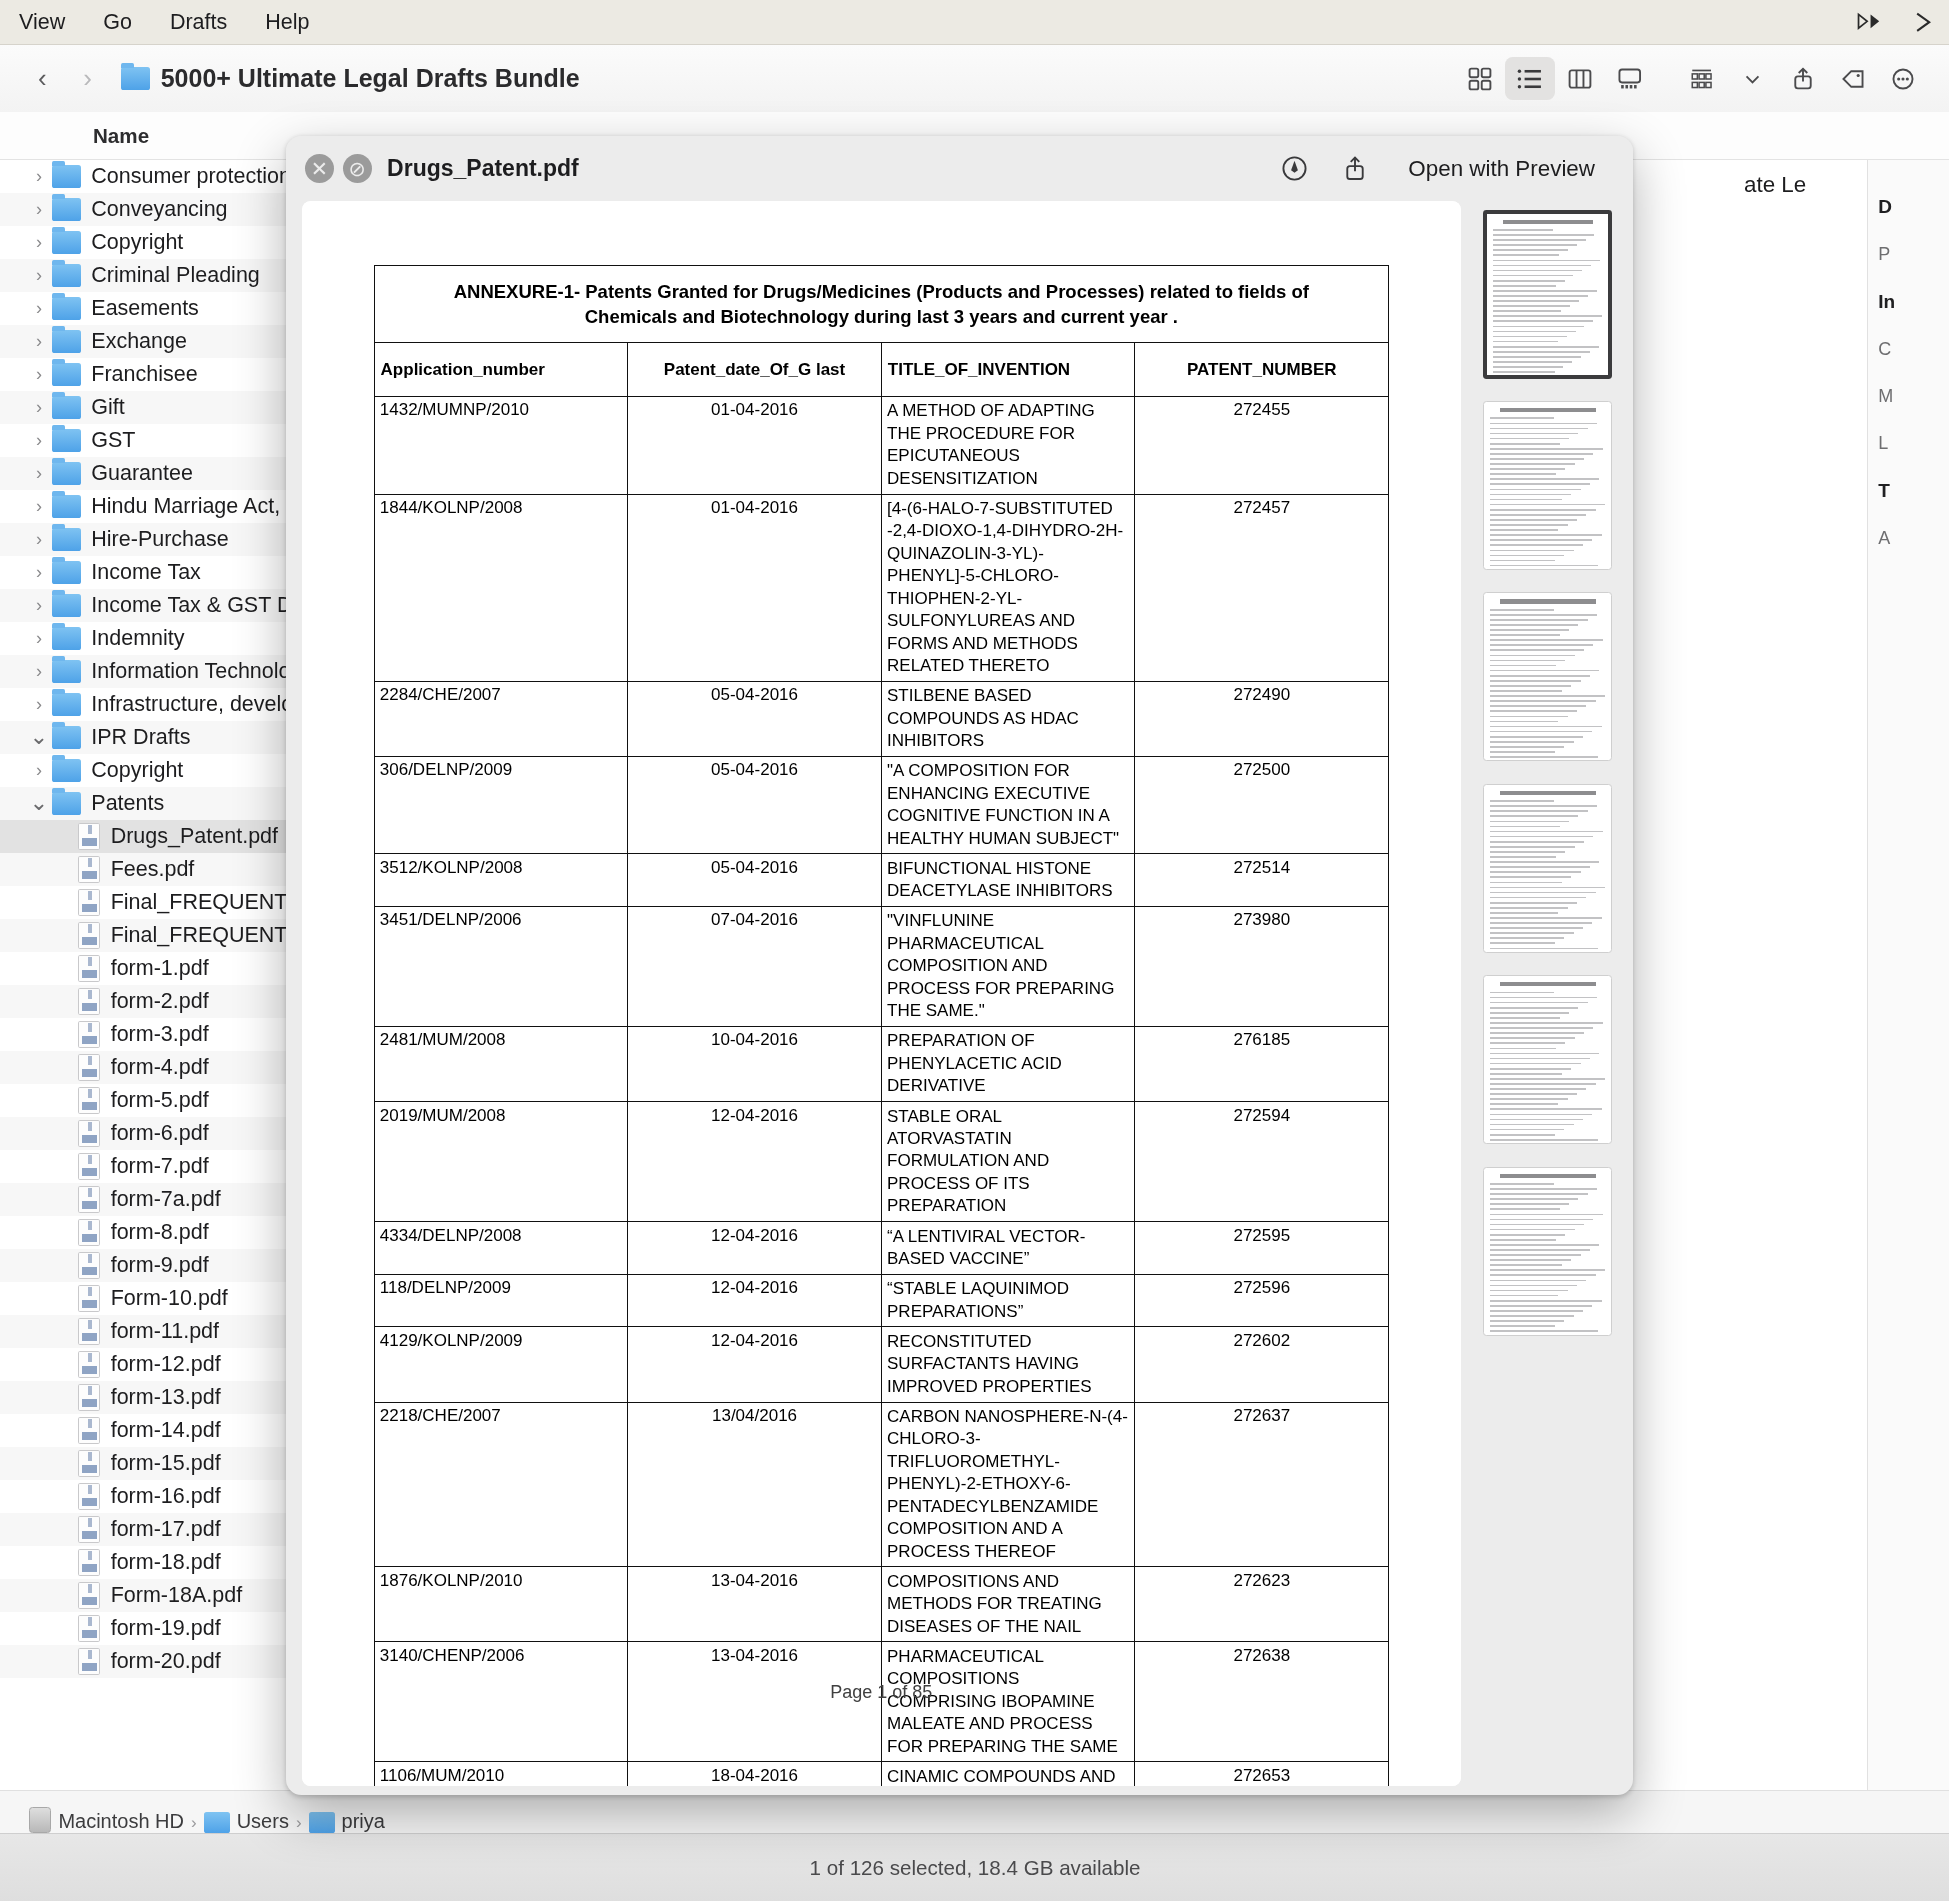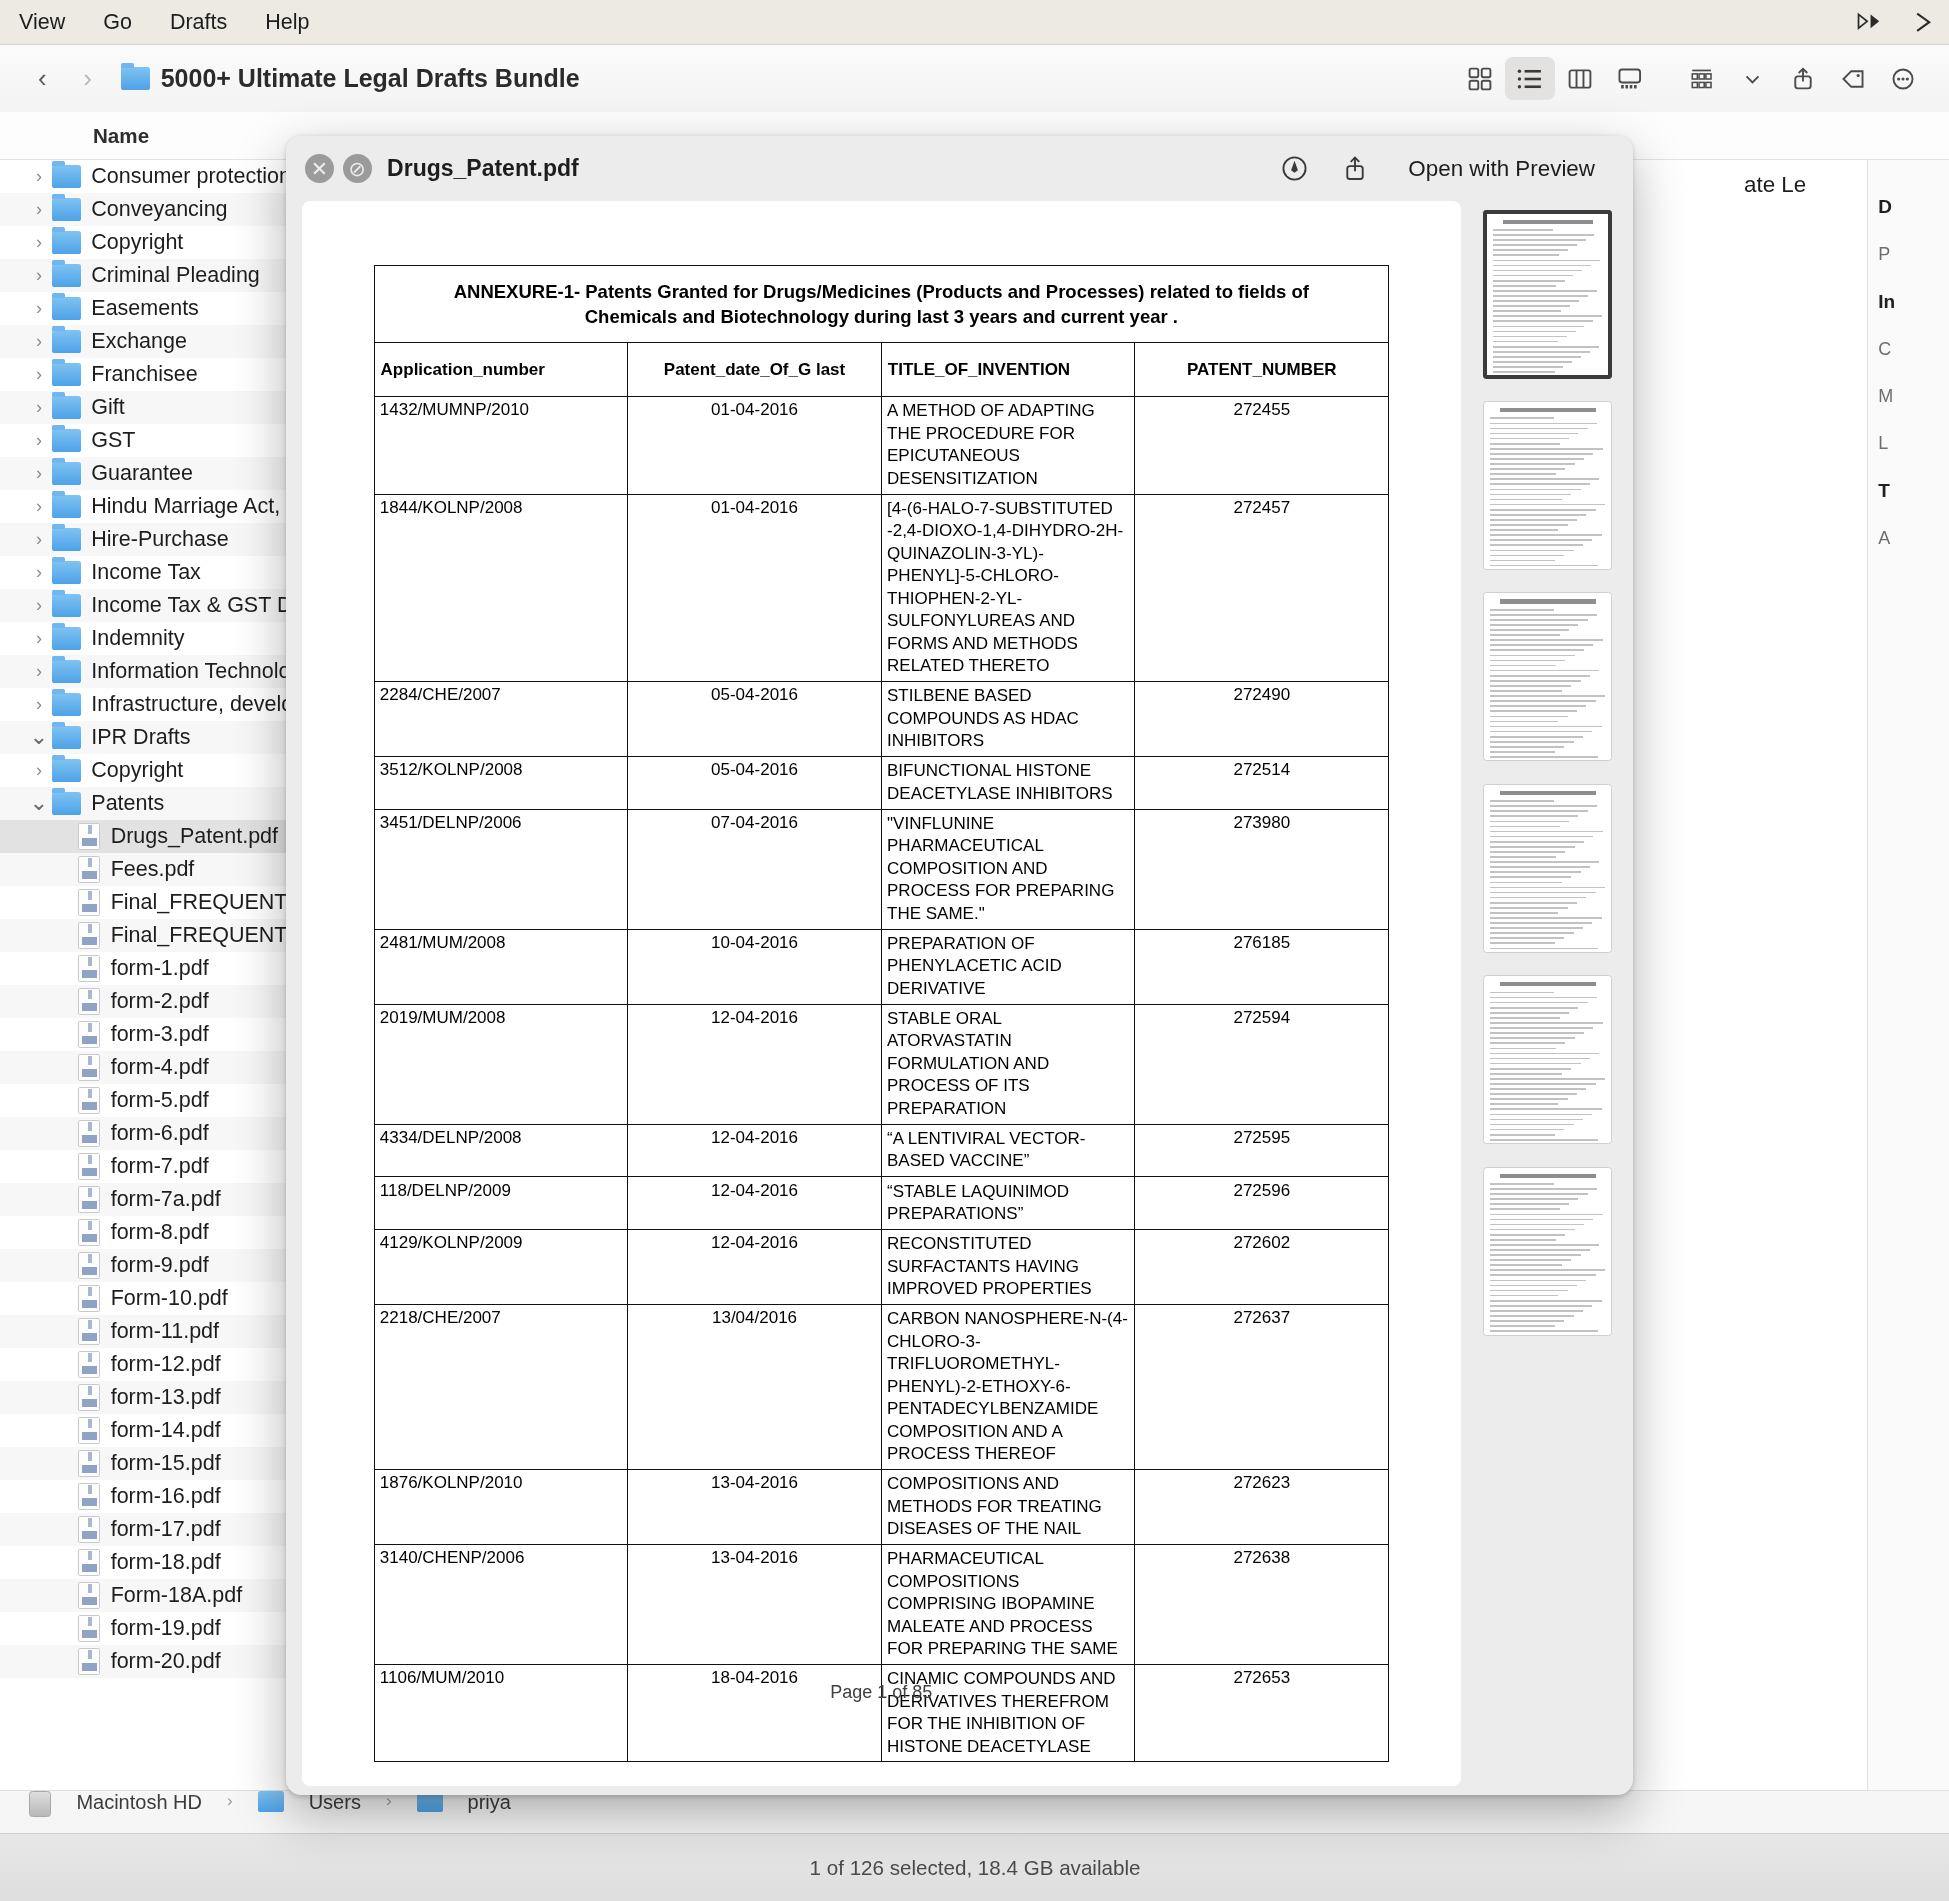--- a/index.html
+++ b/index.html
@@ -106,22 +106,22 @@
     content:""; position:absolute; left:8.6px; top:1.7px; width:4.3px; height:8.6px;
     background:#aab8cf;
   }
   .ind1 { padding-left: 26px; }
   .ind2 { padding-left: 52px; }
 
   
   .pathbar {
     position: absolute; bottom: 69px; left: 0; width: 1950px; height: 43px;
     background: #f6f6f6; border-top: 0.9px solid #e0e0e0;
-    display: flex; align-items: flex-start; padding-left: 29px;
-    font-size: 20px; color: #3c3c3e; gap: 25px;
+    display: flex; align-items: flex-end; padding-left: 29px;
+    font-size: 20px; color: #3c3c3e; gap: 7px;
   }
   .pathbar .sep { color: #9a9a9c; font-size: 17px; }
   .hd-ic {
     width: 22.4px; height: 26px; border-radius: 3.4px;
     background: linear-gradient(#dedede,#b8b8b8);
     border: 0.9px solid #a8a8a8;
   }
   .usr-ic, .home-ic {
     width: 26px; height: 20.6px; border-radius: 2.6px;
     background: linear-gradient(#7fc3f2,#4ea2e8);
@@ -668,20 +668,26 @@
                   <td class="app">1844/KOLNP/2008</td>
                   <td class="dt">01-04-2016</td>
                   <td class="tt">[4-(6-HALO-7-SUBSTITUTED -2,4-DIOXO-1,4-DIHYDRO-2H-QUINAZOLIN-3-YL)-PHENYL]-5-CHLORO-THIOPHEN-2-YL-SULFONYLUREAS AND FORMS AND METHODS RELATED THERETO</td>
                   <td class="pn">272457</td>
                 </tr>
                 <tr>
                   <td class="app">2284/CHE/2007</td>
                   <td class="dt">05-04-2016</td>
                   <td class="tt">STILBENE BASED COMPOUNDS AS HDAC INHIBITORS</td>
                   <td class="pn">272490</td>
+                </tr>
+                <tr>
+                  <td class="app">306/DELNP/2009</td>
+                  <td class="dt">05-04-2016</td>
+                  <td class="tt">"A COMPOSITION FOR ENHANCING EXECUTIVE COGNITIVE FUNCTION IN A HEALTHY HUMAN SUBJECT"</td>
+                  <td class="pn">272500</td>
                 </tr>
                 <tr>
                   <td class="app">3512/KOLNP/2008</td>
                   <td class="dt">05-04-2016</td>
                   <td class="tt">BIFUNCTIONAL HISTONE DEACETYLASE INHIBITORS</td>
                   <td class="pn">272514</td>
                 </tr>
                 <tr>
                   <td class="app">3451/DELNP/2006</td>
                   <td class="dt">07-04-2016</td>

